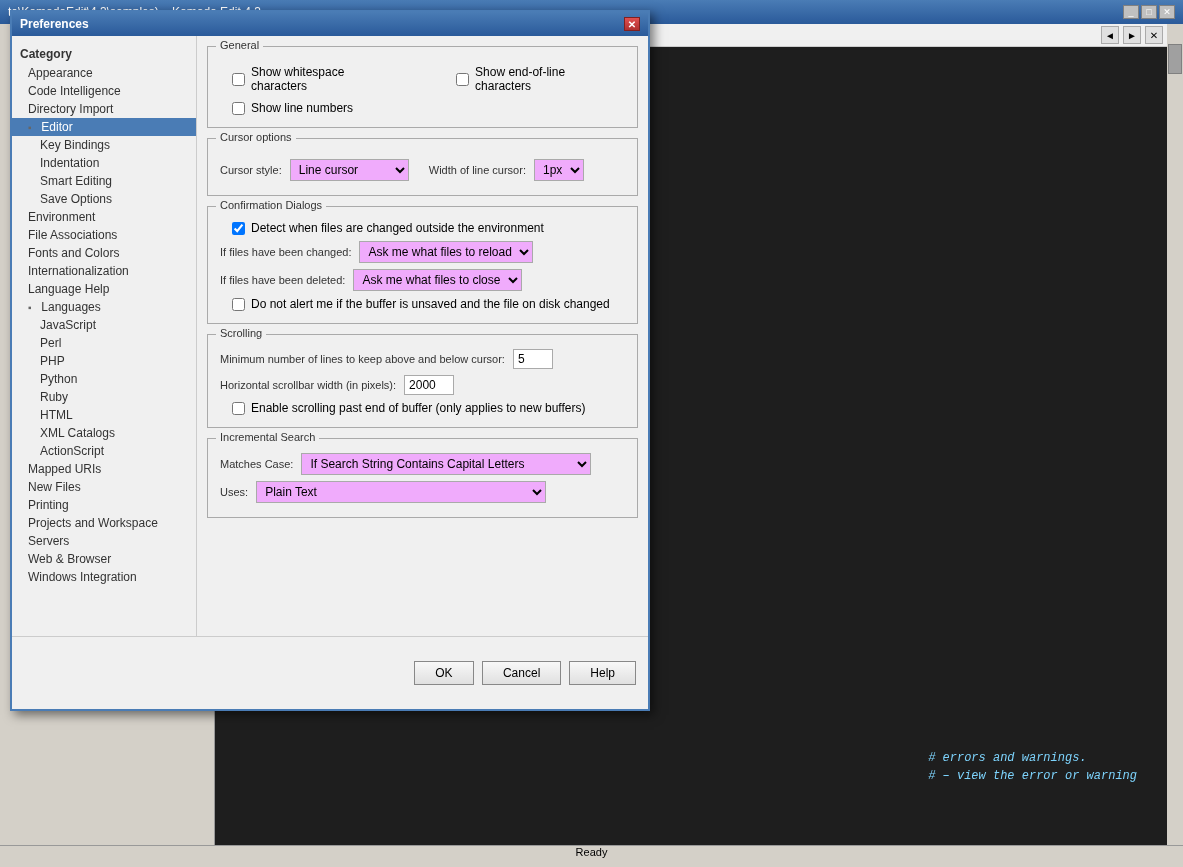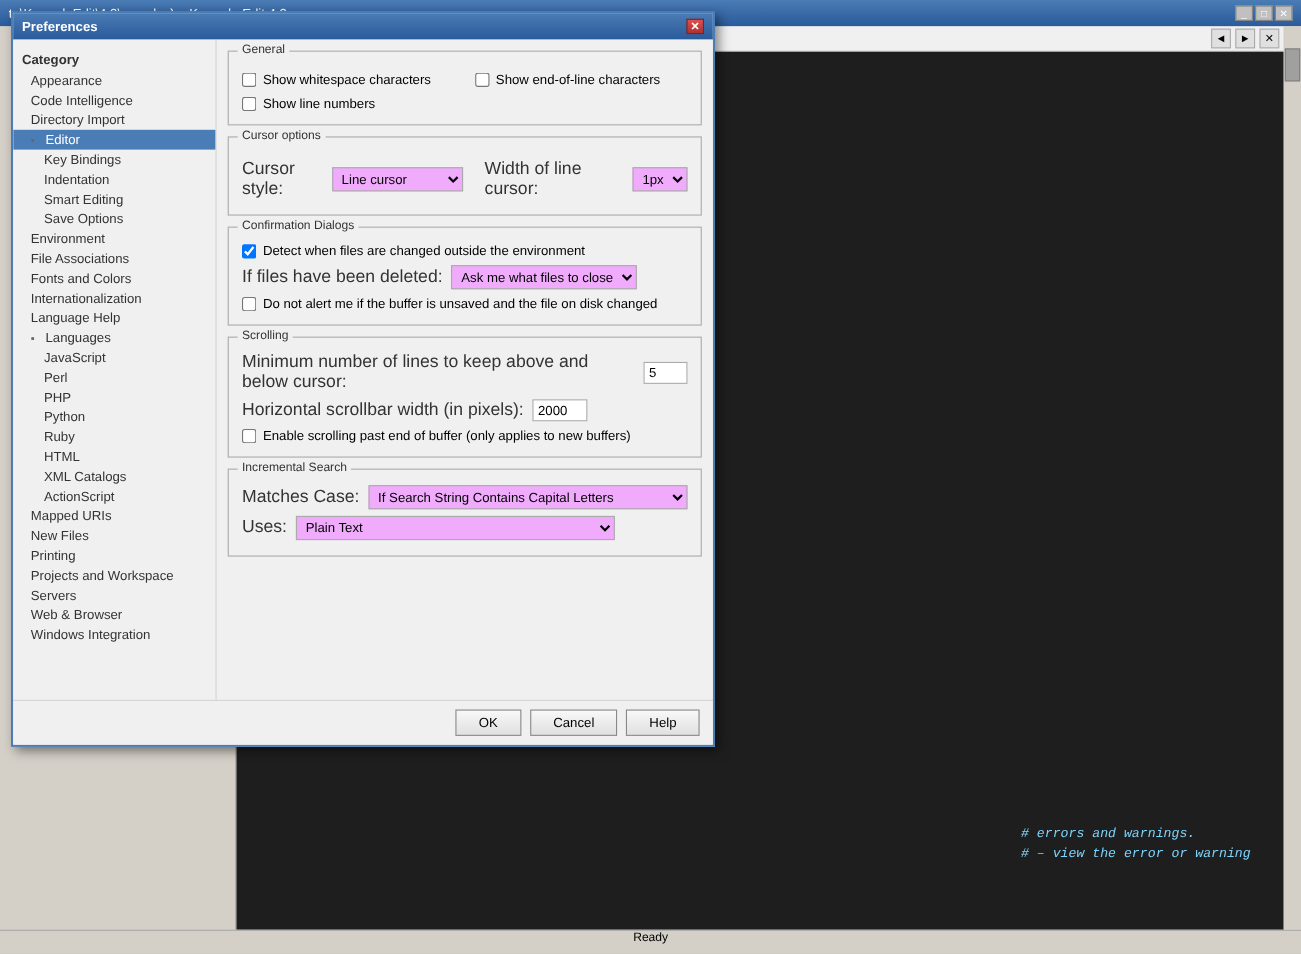--- a/index.html
+++ b/index.html
@@ -185,36 +185,36 @@
     }
 
     .section-content {
       margin-top: 6px;
     }
 
     .checkbox-row {
       display: flex;
       align-items: center;
       gap: 6px;
-      margin: 4px 0;
+      margin: 4px 12px;
     }
 
     .checkbox-row input[type="checkbox"] {
       width: 13px; height: 13px;
     }
 
     .form-row {
       display: flex;
       align-items: center;
       gap: 8px;
       margin: 6px 0;
     }
 
     .form-label {
-      font-size: 16px;
+      font-size: 11px;
       color: #333;
     }
 
     select {
       font-size: 12px;
       padding: 2px 4px;
       border: 1px solid #aaa;
       background: #f0abfc;
     }
 
@@ -228,21 +228,21 @@
     .cursor-options-row {
       display: flex;
       align-items: center;
       gap: 20px;
     }
 
     .dialog-footer {
       display: flex;
       justify-content: flex-end;
       align-items: center;
-      padding: 8px 12px;
+      padding: 24px 12px;
       border-top: 1px solid #ccc;
       gap: 8px;
       background: #f0f0f0;
     }
 
     .dialog-btn {
       padding: 4px 20px;
       font-size: 12px;
       border: 1px solid #888;
       background: linear-gradient(to bottom, #f8f8f8, #e0e0e0);
@@ -460,20 +460,28 @@
         </div>
 
         <div class="section-box">
           <div class="section-label">Confirmation Dialogs</div>
           <div class="section-content">
             <div class="checkbox-row">
               <input type="checkbox" checked="" style="">
               <span>Detect when files are changed outside the environment</span>
             </div>
             <div class="form-row">
+              <span class="form-label">If files have been changed:</span>
+              <select>
+                <option>Ask me what files to reload</option>
+                <option>Reload automatically</option>
+                <option>Ignore changes</option>
+              </select>
+            </div>
+            <div class="form-row">
               <span class="form-label">If files have been deleted:</span>
               <select>
                 <option>Ask me what files to close</option>
                 <option>Close automatically</option>
                 <option>Keep open</option>
               </select>
             </div>
             <div class="checkbox-row">
               <input type="checkbox" style="">
               <span>Do not alert me if the buffer is unsaved and the file on disk changed</span>

